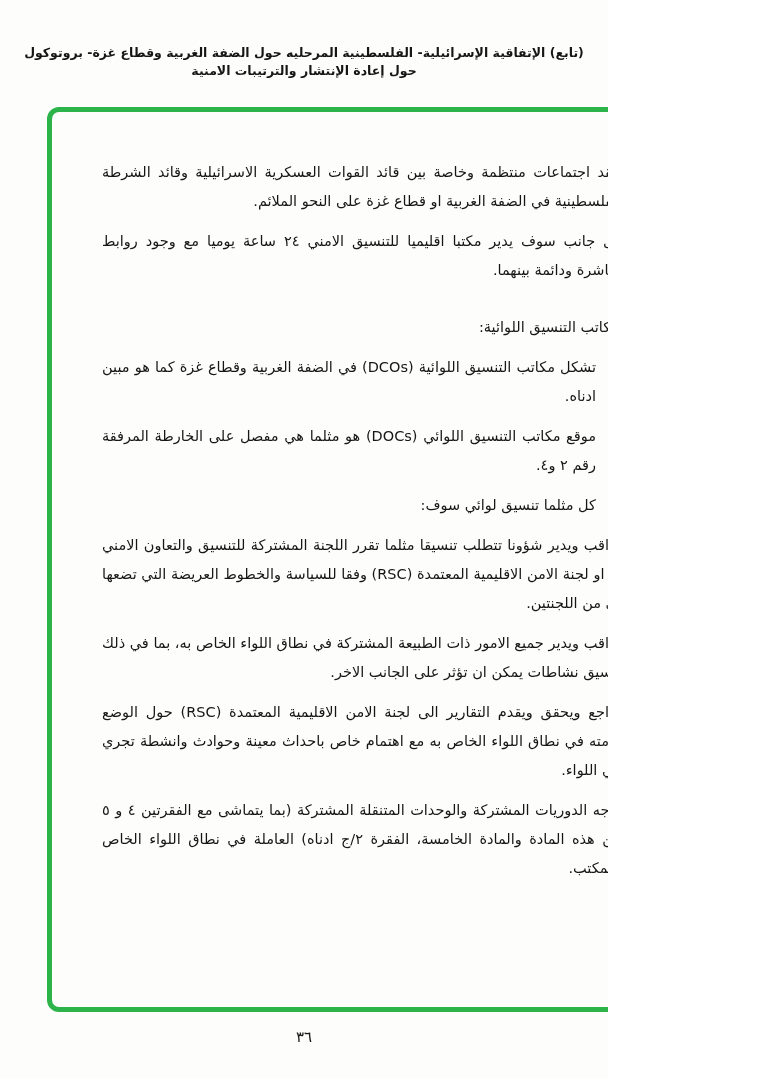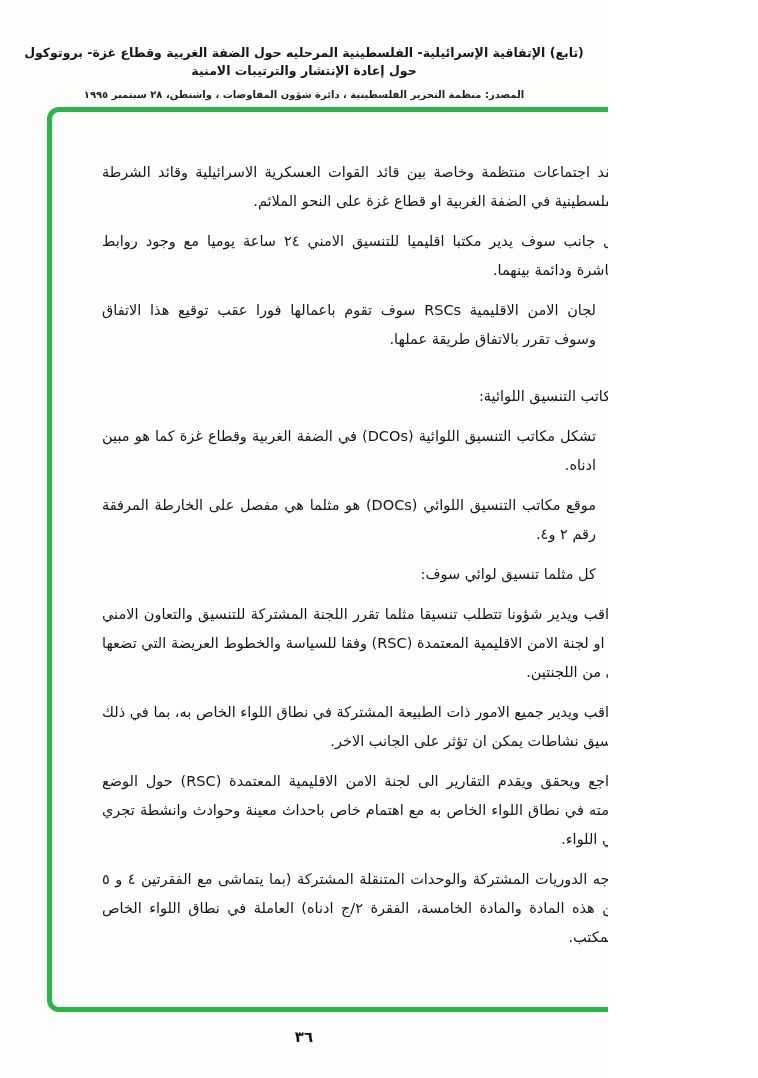--- a/index.html
+++ b/index.html
@@ -79,47 +79,45 @@
   }
 
   
   .page-number {
     position: absolute;
     left: 0;
     right: 0;
     top: 1028px;
     text-align: center;
     font-size: 15px;
-    font-weight: bold;
+    font-weight: normal;
     direction: rtl;
   }
 </style>
 </head>
 <body>
 
 <div id="page">
 
   <div class="header">
     <div class="title">(تابع) الإتفاقية الإسرائيلية- الفلسطينية المرحليه حول الضفة الغربية وقطاع غزة- بروتوكول حول إعادة الإنتشار والترتيبات الامنية</div>
-    <div class="source">المصدر: منظمة التحرير الفلسطينية ، دائرة شؤون المفاوضات ، واشنطن، ٢٨ سبتمبر ١٩٩٥</div>
   </div>
 
   <div class="green-frame" style="border-color: rgb(44, 179, 74);">
     <div class="content" id="content-body">
         <div class="item lvl-num">
     <span class="marker">(١)</span>
     <span class="text">عقد اجتماعات منتظمة وخاصة بين قائد القوات العسكرية الاسرائيلية وقائد الشرطة الفلسطينية في الضفة الغربية او قطاع غزة على النحو الملائم.</span>
   </div>
         <div class="item lvl-num">
     <span class="marker">(٢)</span>
     <span class="text">كل جانب سوف يدير مكتبا اقليميا للتنسيق الامني ٢٤ ساعة يوميا مع وجود روابط مباشرة ودائمة بينهما.</span>
   </div>
         <div class="item lvl-letter">
     <span class="marker">د.</span>
-    <span class="text">لجان الامن الاقليمية RSCs سوف تقوم باعمالها فورا عقب توقيع هذا الاتفاق وسوف تقرر بالاتفاق طريقة عملها.</span>
   </div>
         <div class="item lvl-section underline">
     <span class="marker">٣.</span>
     <span class="text">مكاتب التنسيق اللوائية:</span>
   </div>
         <div class="item lvl-letter">
     <span class="marker">أ.</span>
     <span class="text">تشكل مكاتب التنسيق اللوائية (DCOs) في الضفة الغربية وقطاع غزة كما هو مبين ادناه.</span>
   </div>
         <div class="item lvl-letter">

